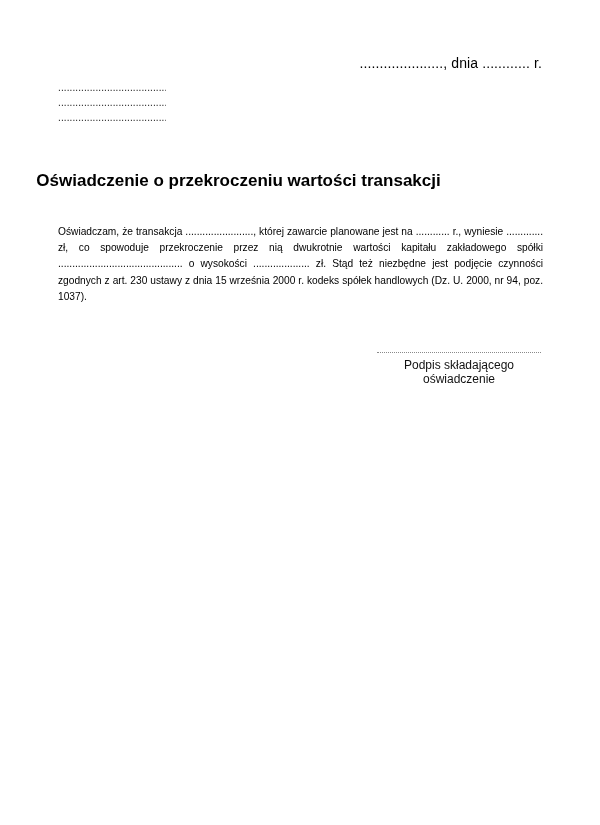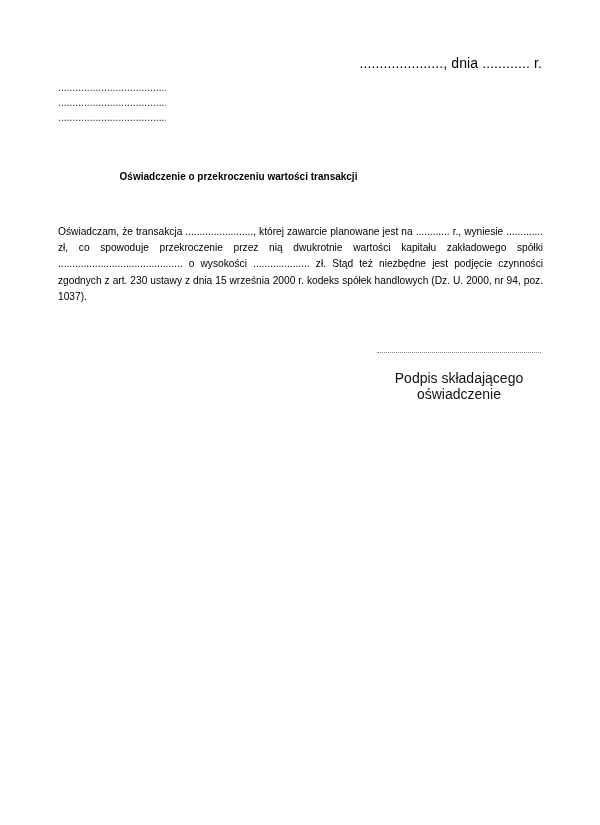--- a/index.html
+++ b/index.html
@@ -35,21 +35,21 @@
       height: 15px;
       overflow: hidden;
       white-space: nowrap;
       letter-spacing: 0.1px;
     }
     .title {
       top: 171px;
       left: 0;
       width: 477px;
       text-align: center;
-      font-size: 10px;
+      font-size: 17px;
       font-weight: bold;
       color: #000;
     }
     .body-text {
       top: 224px;
       left: 58px;
       width: 485px;
       font-size: 10.2px;
       line-height: 16.2px;
       text-align: justify;
@@ -63,22 +63,22 @@
       left: 377px;
       width: 164px;
       text-align: center;
     }
     .signature-line {
       border-top: 1px dotted #8a8a8a;
       width: 164px;
       height: 0;
     }
     .signature-caption {
-      margin-top: 17px;
-      font-size: 14px;
+      margin-top: 5px;
+      font-size: 12px;
       color: #111;
     }
   </style>
 </head>
 <body>
 
 <div class="abs place-date">....................., dnia  ............ r.</div>
 
 <div class="abs sender-lines">
   <div>......................................</div>

